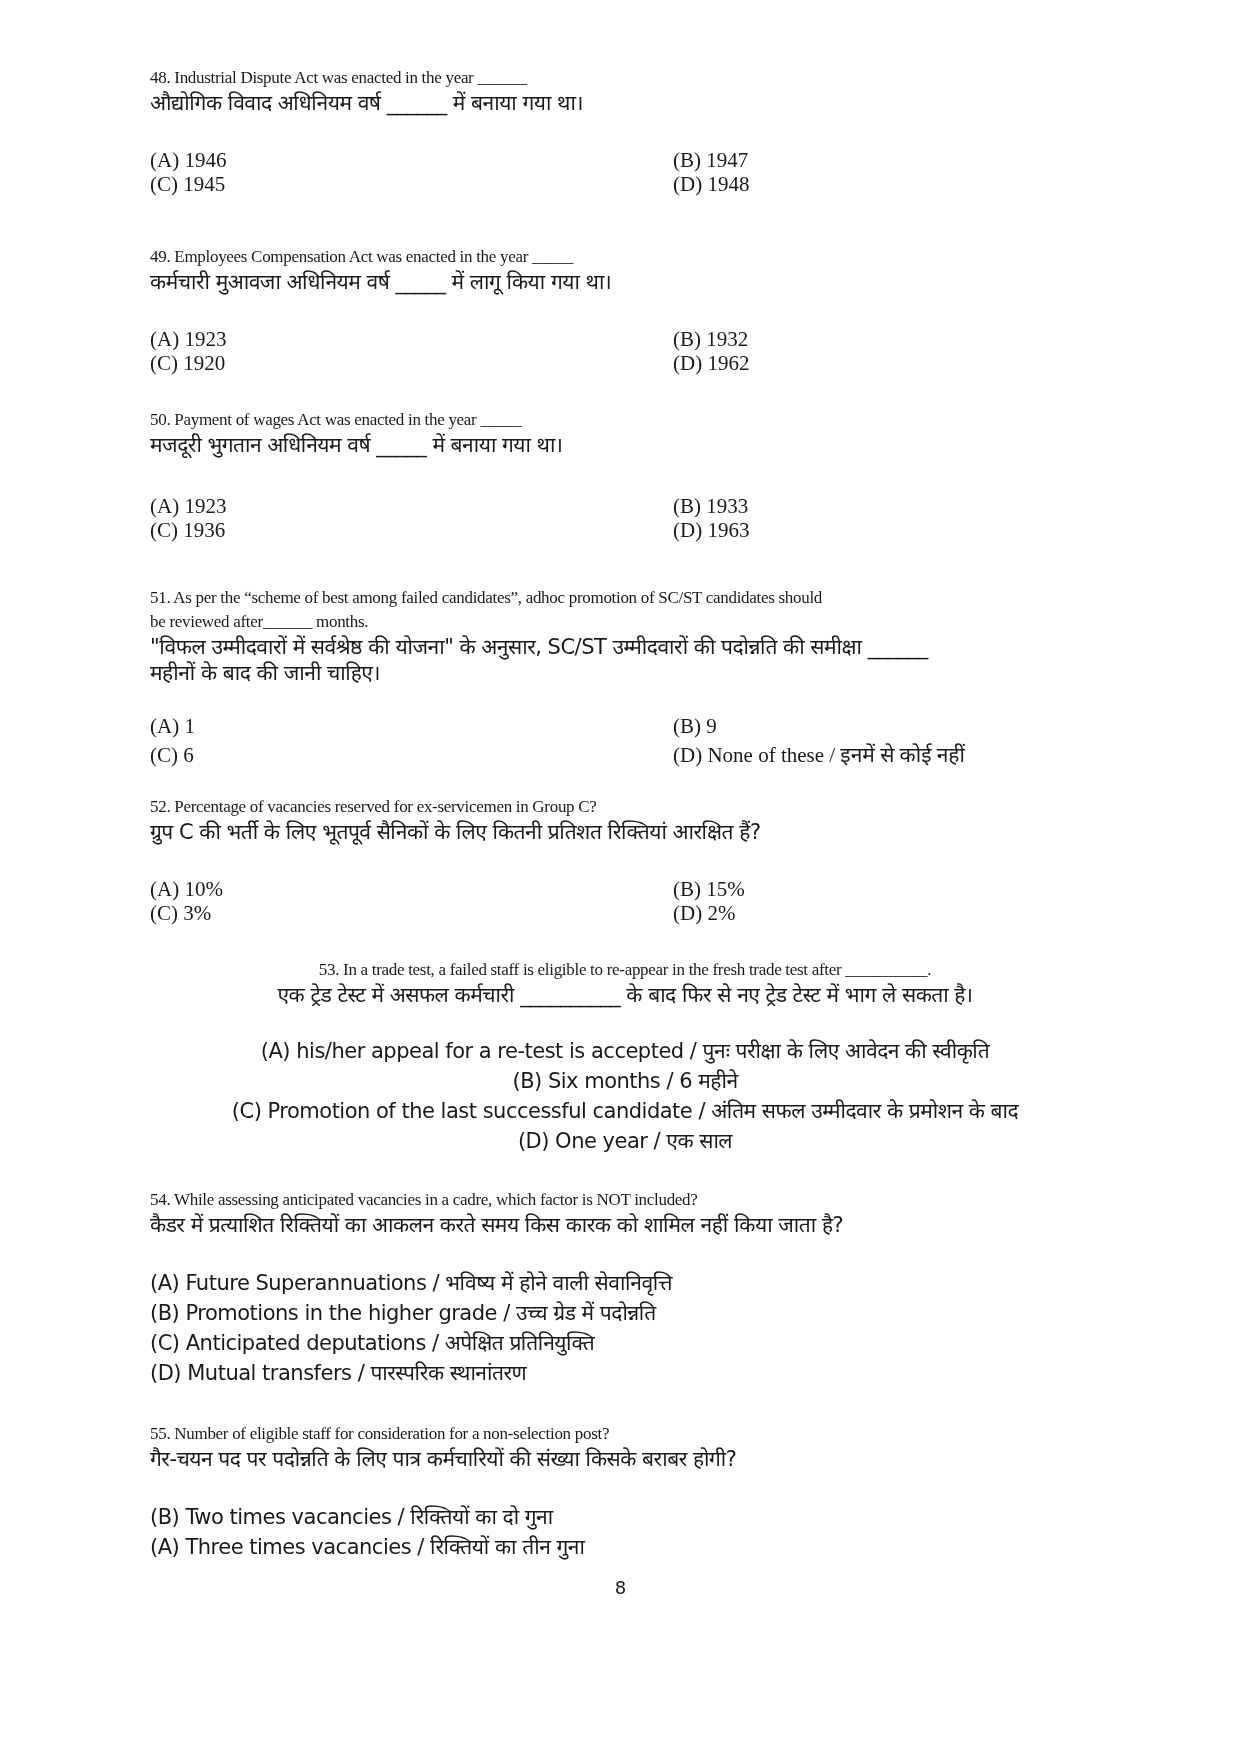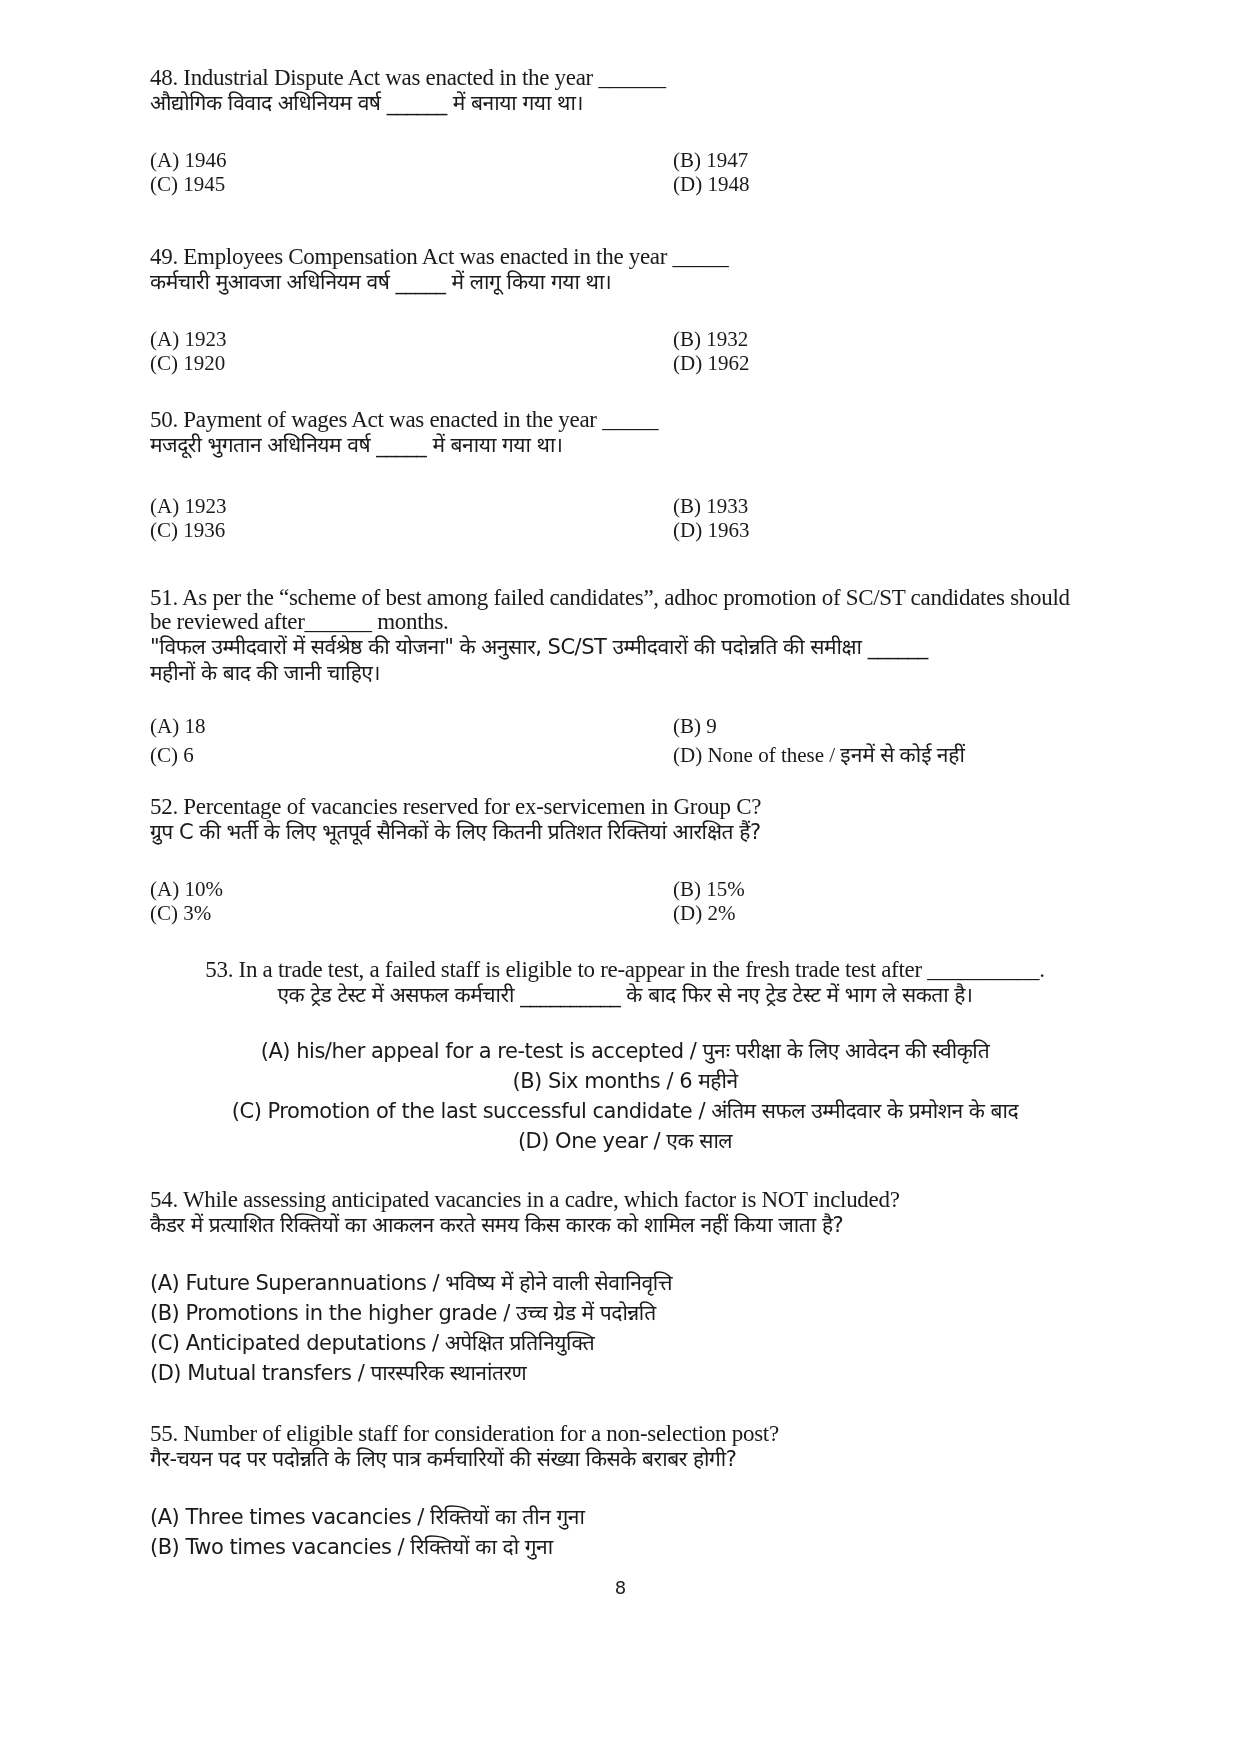--- a/index.html
+++ b/index.html
@@ -1,19 +1,19 @@
 <!DOCTYPE html>
 <html><head>
   <meta charset="utf-8">
   <style>
     html, body { margin: 0; padding: 0; background: #ffffff; }
     body { width: 1241px; height: 1754px; position: relative; overflow: hidden;
            font-family: "Liberation Serif", "DejaVu Serif", serif; color: #1a1a1a; }
     .q { position: absolute; left: 150px; width: 950px; }
-    .line { font-size: 23px; line-height: 24px; white-space: nowrap; letter-spacing: -0.3px; }
+    .line { font-size: 17px; line-height: 24px; white-space: nowrap; letter-spacing: -0.3px; }
     .hi { font-family: "DejaVu Sans", sans-serif; font-size: 21px; line-height: 26px; white-space: nowrap; letter-spacing: -0.5px; }
     .opts2 { position: relative; height: 48px; margin-top: 18px; }
     .opt { position: absolute; font-size: 21px; line-height: 24px; white-space: nowrap; }
     .col1 { left: 0; }
     .col2 { left: 523px; }
     .r1 { top: 0; }
     .r2 { top: 24px; }
     .opts2.tall { height: 58px; }
     .opts2.tall .r2 { top: 29px; }
     .optlist { margin-top: 18px; }
@@ -56,21 +56,21 @@
     <div class="opt col2 r2">(D) 1963</div>
   </div>
 </div>
 
 <div class="q" style="top:586px;">
   <div class="line">51.  As per the “scheme of best among failed candidates”, adhoc promotion of SC/ST candidates should</div>
   <div class="line">be reviewed after______ months.</div>
   <div class="hi">"विफल उम्मीदवारों में सर्वश्रेष्ठ की योजना" के अनुसार, SC/ST उम्मीदवारों की पदोन्नति की समीक्षा ______</div>
   <div class="hi">महीनों के बाद की जानी चाहिए।</div>
   <div class="opts2 tall" style="margin-top:28px;">
-    <div class="opt col1 r1">(A) 18</div>
+    <div class="opt col1 r1">(A) 1</div>
     <div class="opt col2 r1">(B) 9</div>
     <div class="opt col1 r2">(C) 6</div>
     <div class="opt col2 r2">(D) None of these / इनमें से कोई नहीं</div>
   </div>
 </div>
 
 <div class="q" style="top:795px;">
   <div class="line">52.  Percentage of vacancies reserved for ex-servicemen in Group C?</div>
   <div class="hi">ग्रुप C की भर्ती के लिए भूतपूर्व सैनिकों के लिए कितनी प्रतिशत रिक्तियां आरक्षित हैं?</div>
   <div class="opts2" style="margin-top:32px;">
@@ -100,18 +100,18 @@
     <div class="o hi">(B) Promotions in the higher grade / उच्च ग्रेड में पदोन्नति</div>
     <div class="o hi">(C) Anticipated deputations / अपेक्षित प्रतिनियुक्ति</div>
     <div class="o hi">(D) Mutual transfers / पारस्परिक स्थानांतरण</div>
   </div>
 </div>
 
 <div class="q" style="top:1422px;">
   <div class="line">55.  Number of eligible staff for consideration for a non-selection post?</div>
   <div class="hi">गैर-चयन पद पर पदोन्नति के लिए पात्र कर्मचारियों की संख्या किसके बराबर होगी?</div>
   <div class="optlist" style="margin-top:30px;">
+    <div class="o hi">(B) Two times vacancies / रिक्तियों का दो गुना</div>
     <div class="o hi">(A) Three times vacancies / रिक्तियों का तीन गुना</div>
-    <div class="o hi">(B) Two times vacancies / रिक्तियों का दो गुना</div>
   </div>
 </div>
 
 <div class="page-num">8</div>
 
 </body></html>

